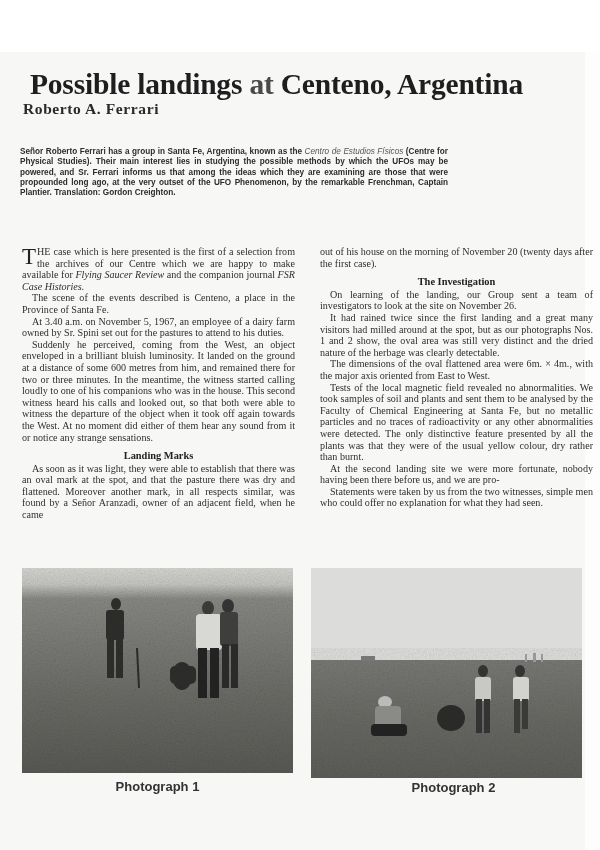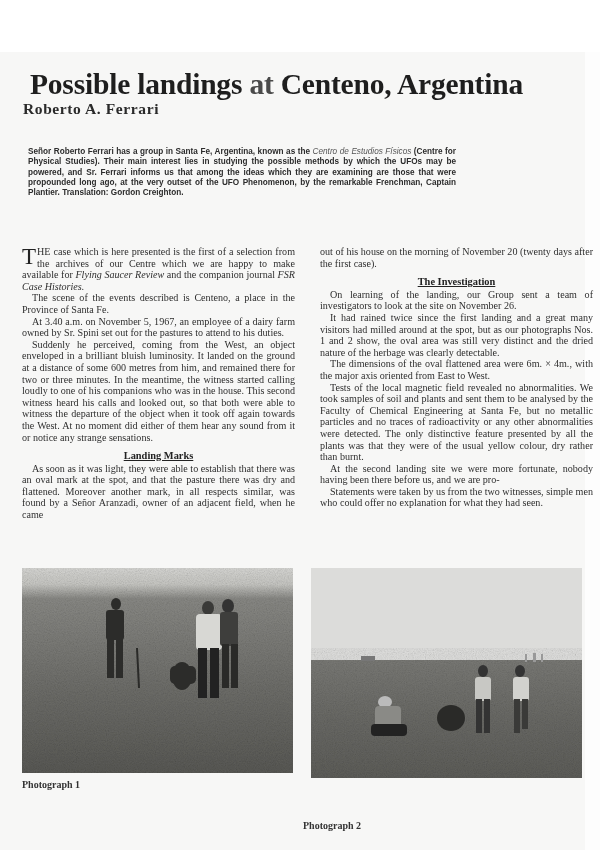--- a/index.html
+++ b/index.html
@@ -18,54 +18,54 @@
     font-size:29.5px; line-height:36px; color:#1e1e1e; letter-spacing:-0.2px;
     white-space:nowrap;
   }
   .title .mid { color:#4a4a4a; }
   .author {
     position:absolute; left:23px; top:100px;
     font-family:"Liberation Serif", serif; font-weight:bold; 
     font-size:15.5px; color:#2a2a2a; letter-spacing:0.6px;
   }
   .intro {
-    position:absolute; left:28px; top:147px; width:428px;
+    position:absolute; left:20px; top:147px; width:428px;
     font-family:"Liberation Sans", sans-serif; font-weight:bold;
     font-size:8.2px; line-height:10.3px; color:#2c2c2c; text-align:justify;
   }
   .intro i { font-weight:normal; font-style:italic; color:#555; }
   .col {
     position:absolute; top:246px; width:273px;
     font-family:"Liberation Serif", serif; font-size:10.1px; line-height:11.6px;
     color:#2e2e2e; text-align:justify;
   }
   .col-left { left:22px; }
   .col-right { left:320px; }
   .col p { margin:0; text-indent:10px; }
   .col p.noindent { text-indent:0; }
   .col h3 {
     margin:7px 0 1px 0; font-size:10.4px; font-weight:bold; text-align:center;
-    font-family:"Liberation Serif", serif; color:#222;text-decoration:underline;
+    font-family:"Liberation Serif", serif; color:#222;
   }
   .dropcap {
     float:left; font-size:23px; line-height:19px; margin:1px 1px 0 0;
     font-family:"Liberation Serif", serif; color:#222;
   }
   .photo {
     position:absolute; overflow:hidden;
   }
   .photo1 { left:22px; top:568px; width:271px; height:205px; }
   .photo2 { left:311px; top:568px; width:271px; height:210px; }
   .photo svg { display:block; width:100%; height:100%; }
   .caption {
-    position:absolute; font-family:Liberation Serif, serif; font-weight:bold;
-    font-size:10px; color:#333; text-align:left; width:271px;
+    position:absolute; font-family:Liberation Sans, sans-serif; font-weight:bold;
+    font-size:13px; color:#333; text-align:center; width:271px;
   }
   .cap1 { left:22px; top:779px; }
-  .cap2 { left:303px; top:780px;margin-top:40px; }
+  .cap2 { left:318px; top:780px; }
 </style>
 </head>
 <body>
 
 <div class="page"></div>
 <div class="page-edge"></div>
 
 <h1 class="title" style="margin:8px;">
   <span>Possible landings </span><span class="mid">at</span><span> Centeno, Argentina</span>
 </h1>

